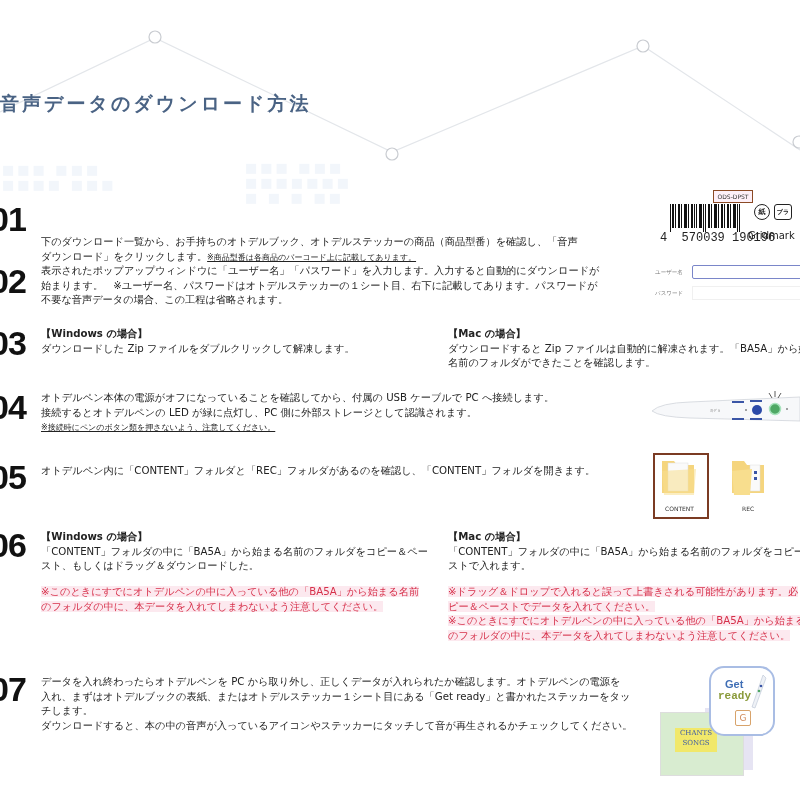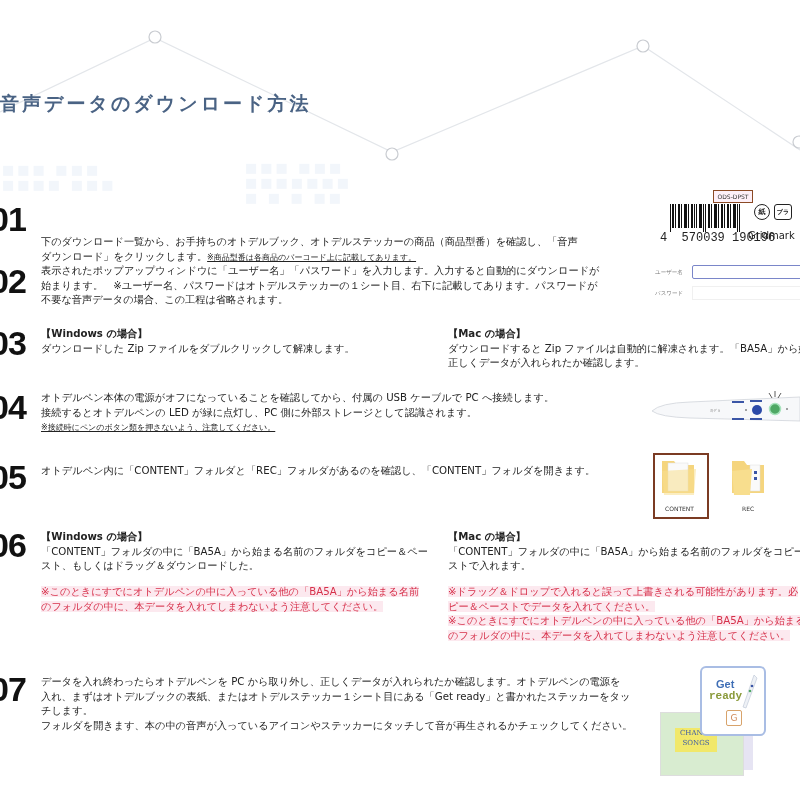--- a/index.html
+++ b/index.html
@@ -36,21 +36,21 @@
   .login .field { position:absolute; left:42px; width:115px; height:12px; border:1px solid #7a86c9; border-radius:2px; background:#fff; }
   .login .field2 { position:absolute; left:42px; width:115px; height:12px; border:1px solid #f0f0f0; background:#fff; }
   .pen { position:absolute; left:650px; top:385px; width:150px; height:45px; }
   .folders { position:absolute; left:650px; top:450px; width:150px; height:70px; }
   .folder-box { position:absolute; left:3px; top:3px; width:52px; height:62px; border:2px solid #7b3b23; }
   .folder-lbl { position:absolute; font-size:6px; color:#333; }
   .book { position:absolute; left:655px; top:660px; width:145px; height:120px; }
   .book-cover { position:absolute; left:5px; top:52px; width:82px; height:62px; background:#d8ecd0; border:1px solid #ddd; }
   .book-cover2 { position:absolute; left:50px; top:48px; width:48px; height:62px; background:#e6e4f3; }
   .book-title { position:absolute; left:20px; top:68px; width:42px; height:24px; background:#f1e86a; font-family:"DejaVu Serif", serif; font-size:7px; color:#3c5aa5; text-align:center; line-height:10px; }
-  .gr-card { position:absolute; left:45px; top:6px; width:62px; height:66px; background:#fff; border:2px solid #a9bde4; border-radius:6px; }
+  .gr-card { position:absolute; left:54px; top:6px; width:62px; height:66px; background:#fff; border:2px solid #a9bde4; border-radius:15px; }
   .gr-get { position:absolute; left:14px; top:10px; font-size:11px; font-weight:bold; color:#3f6eb5; font-family:"Liberation Sans", sans-serif; }
   .gr-ready { position:absolute; left:7px; top:22px; font-size:11px; font-weight:bold; color:#8a9a3a; font-family:"Liberation Mono", monospace; }
   .gr-icon { position:absolute; left:24px; top:42px; width:14px; height:14px; border:1px solid #d8a36b; border-radius:2px; font-size:9px; line-height:14px; text-align:center; color:#d08a5a; }
 </style>
 </head>
 <body>
 
 <svg class="bg-deco" viewBox="0 0 800 200">
   <polyline points="0,112 155,38 392,152 643,46 800,150" fill="none" stroke="#e3e6ea" stroke-width="1.2"></polyline>
   <circle cx="155" cy="37" r="6" fill="#fff" stroke="#c9ccd1" stroke-width="1.2"></circle>
@@ -123,21 +123,21 @@
 </div>
 
 <div class="step-num" style="top:324px;">03</div>
 <div class="txt" style="left:41px;top:327px;">
   <span class="hdr">【Windows の場合】</span>
   <span>ダウンロードした Zip ファイルをダブルクリックして解凍します。</span><br>
 </div>
 <div class="txt" style="left:448px;top:327px;">
   <span class="hdr">【Mac の場合】</span>
   <span>ダウンロードすると Zip ファイルは自動的に解凍されます。「BA5A」から始</span><br>
-  <span>正しくデータが入れられたか確認します。</span>
+  <span>名前のフォルダができたことを確認します。</span>
 </div>
 
 <div class="step-num" style="top:388px;">04</div>
 <div class="txt" style="left:41px;top:391px;">
   <span>オトデルペン本体の電源がオフになっていることを確認してから、付属の USB ケーブルで PC へ接続します。</span><br>
   <span>接続するとオトデルペンの LED が緑に点灯し、PC 側に外部ストレージとして認識されます。</span><br>
   <span class="small">※接続時にペンのボタン類を押さないよう、注意してください。</span>
 </div>
 
 <svg class="pen" viewBox="0 0 150 45">
@@ -199,21 +199,21 @@
   <span>ピー＆ペーストでデータを入れてください。</span><br>
   <span>※このときにすでにオトデルペンの中に入っている他の「BA5A」から始まる</span><br>
   <span>のフォルダの中に、本データを入れてしまわないよう注意してください。</span>
 </div>
 
 <div class="step-num" style="top:670px;">07</div>
 <div class="txt" style="left:41px;top:675px;">
   <span>データを入れ終わったらオトデルペンを PC から取り外し、正しくデータが入れられたか確認します。オトデルペンの電源を</span><br>
   <span>入れ、まずはオトデルブックの表紙、またはオトデルステッカー１シート目にある「Get ready」と書かれたステッカーをタッ</span><br>
   <span>チします。</span><br>
-  <span>フォルダを開きます、本の中の音声が入っているアイコンやステッカーにタッチして音が再生されるかチェックしてください。</span>
+  <span>ダウンロードすると、本の中の音声が入っているアイコンやステッカーにタッチして音が再生されるかチェックしてください。</span>
 </div>
 
 <div class="book">
   <div class="book-cover2"></div>
   <div class="book-cover"></div>
   <div class="book-title">
     <span>CHANTS</span><br>
     <span>SONGS</span>
   </div>
   <div class="gr-card">

